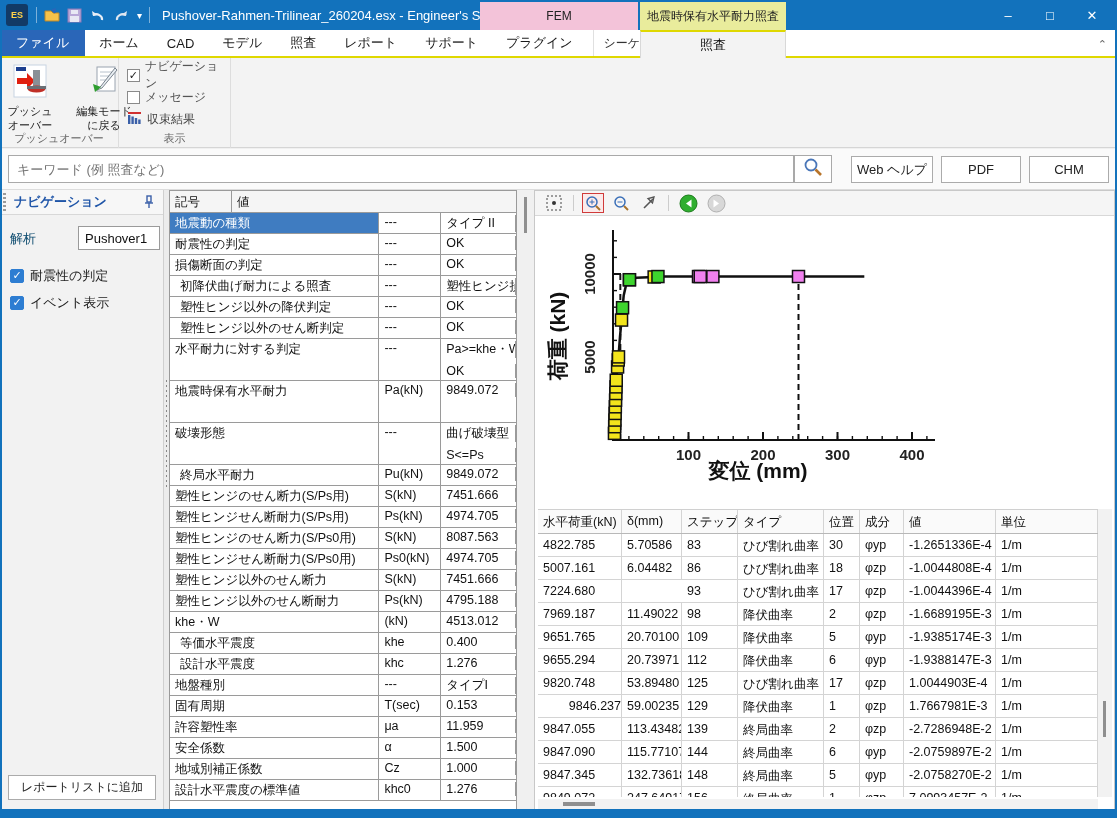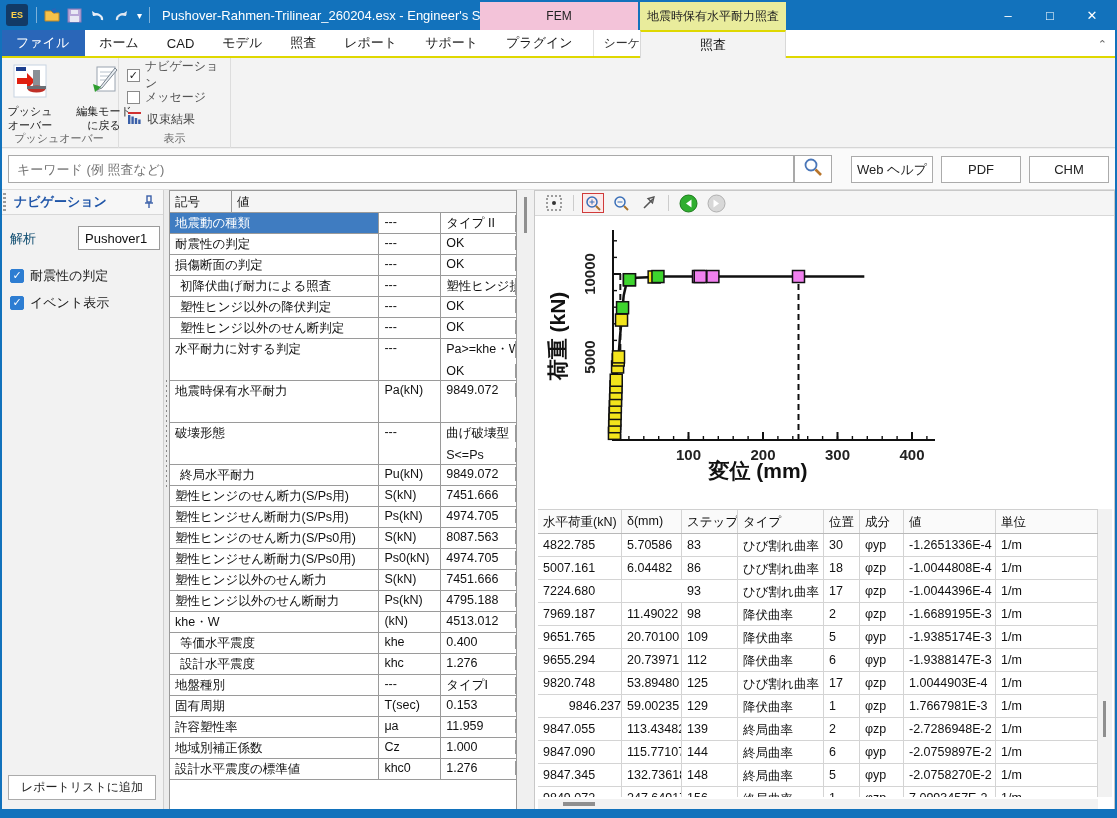--- a/index.html
+++ b/index.html
@@ -417,20 +417,27 @@
           <div class="ct-cell ct-c2">T(sec)</div>
           <div class="ct-cell ct-c3">
             <div>0.153</div>
           </div>
         </div>
         <div class="ct-row ct-h1">
           <div class="ct-cell ct-c1">許容塑性率</div>
           <div class="ct-cell ct-c2">μa</div>
           <div class="ct-cell ct-c3">
             <div>11.959</div>
+          </div>
+        </div>
+        <div class="ct-row ct-h1">
+          <div class="ct-cell ct-c1">安全係数</div>
+          <div class="ct-cell ct-c2">α</div>
+          <div class="ct-cell ct-c3">
+            <div>1.500</div>
           </div>
         </div>
         <div class="ct-row ct-h1">
           <div class="ct-cell ct-c1">地域別補正係数</div>
           <div class="ct-cell ct-c2">Cz</div>
           <div class="ct-cell ct-c3">
             <div>1.000</div>
           </div>
         </div>
         <div class="ct-row ct-h1">

